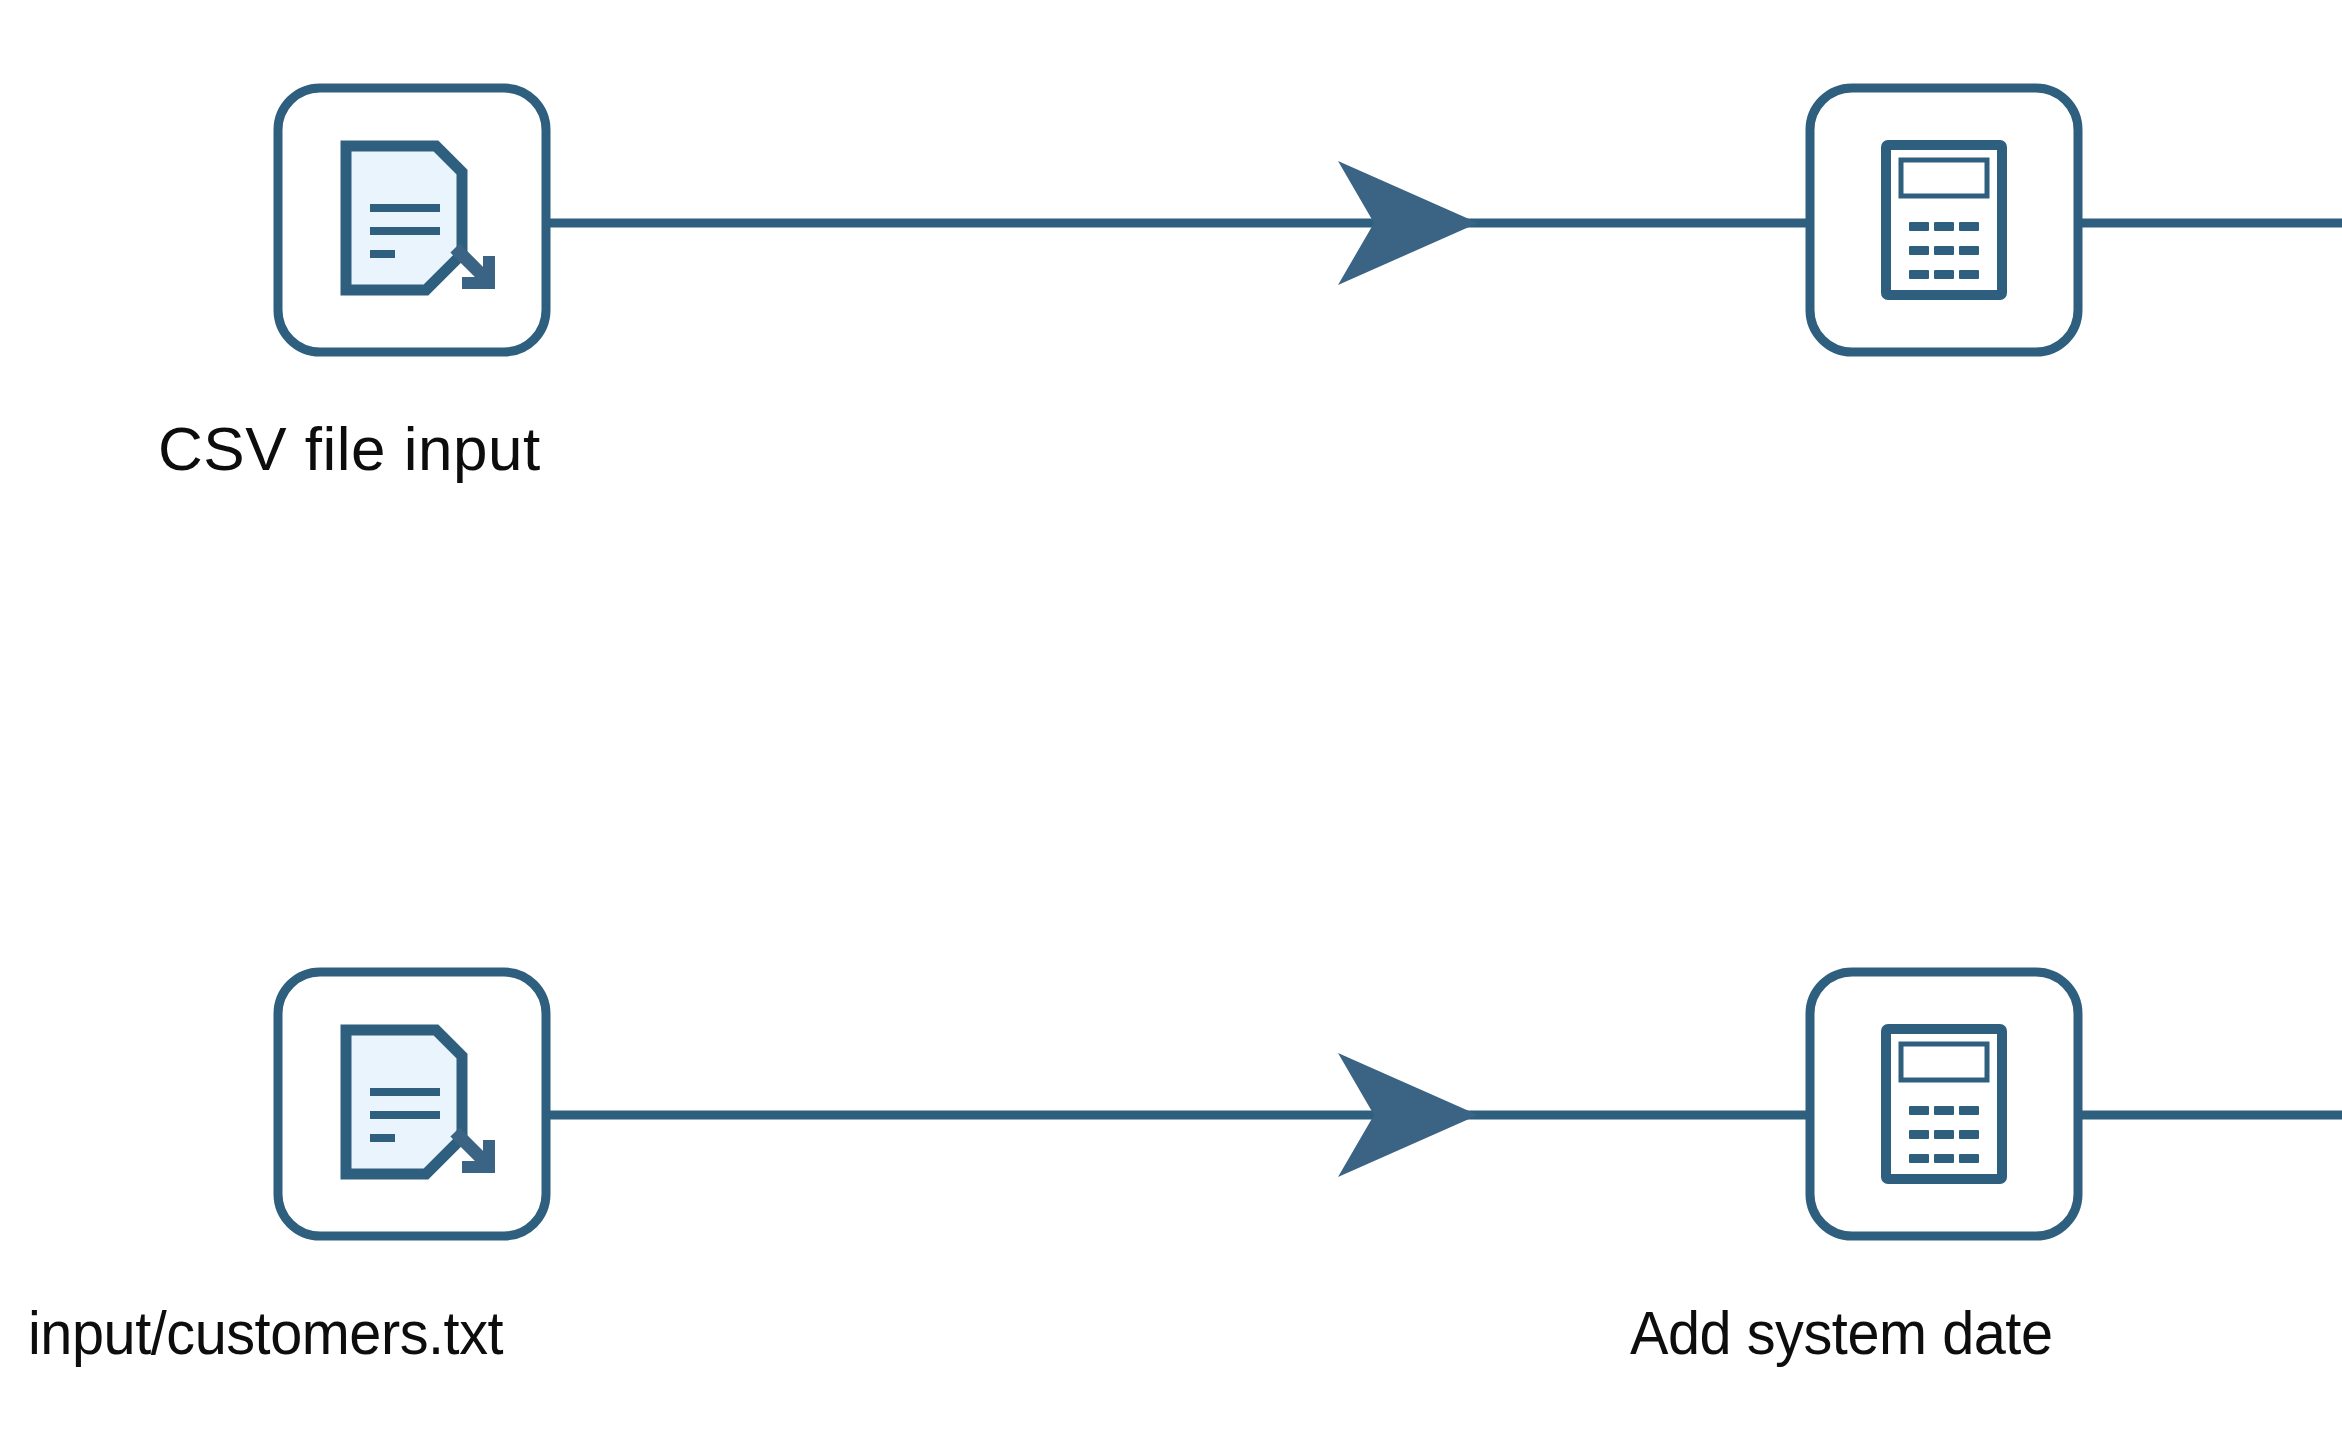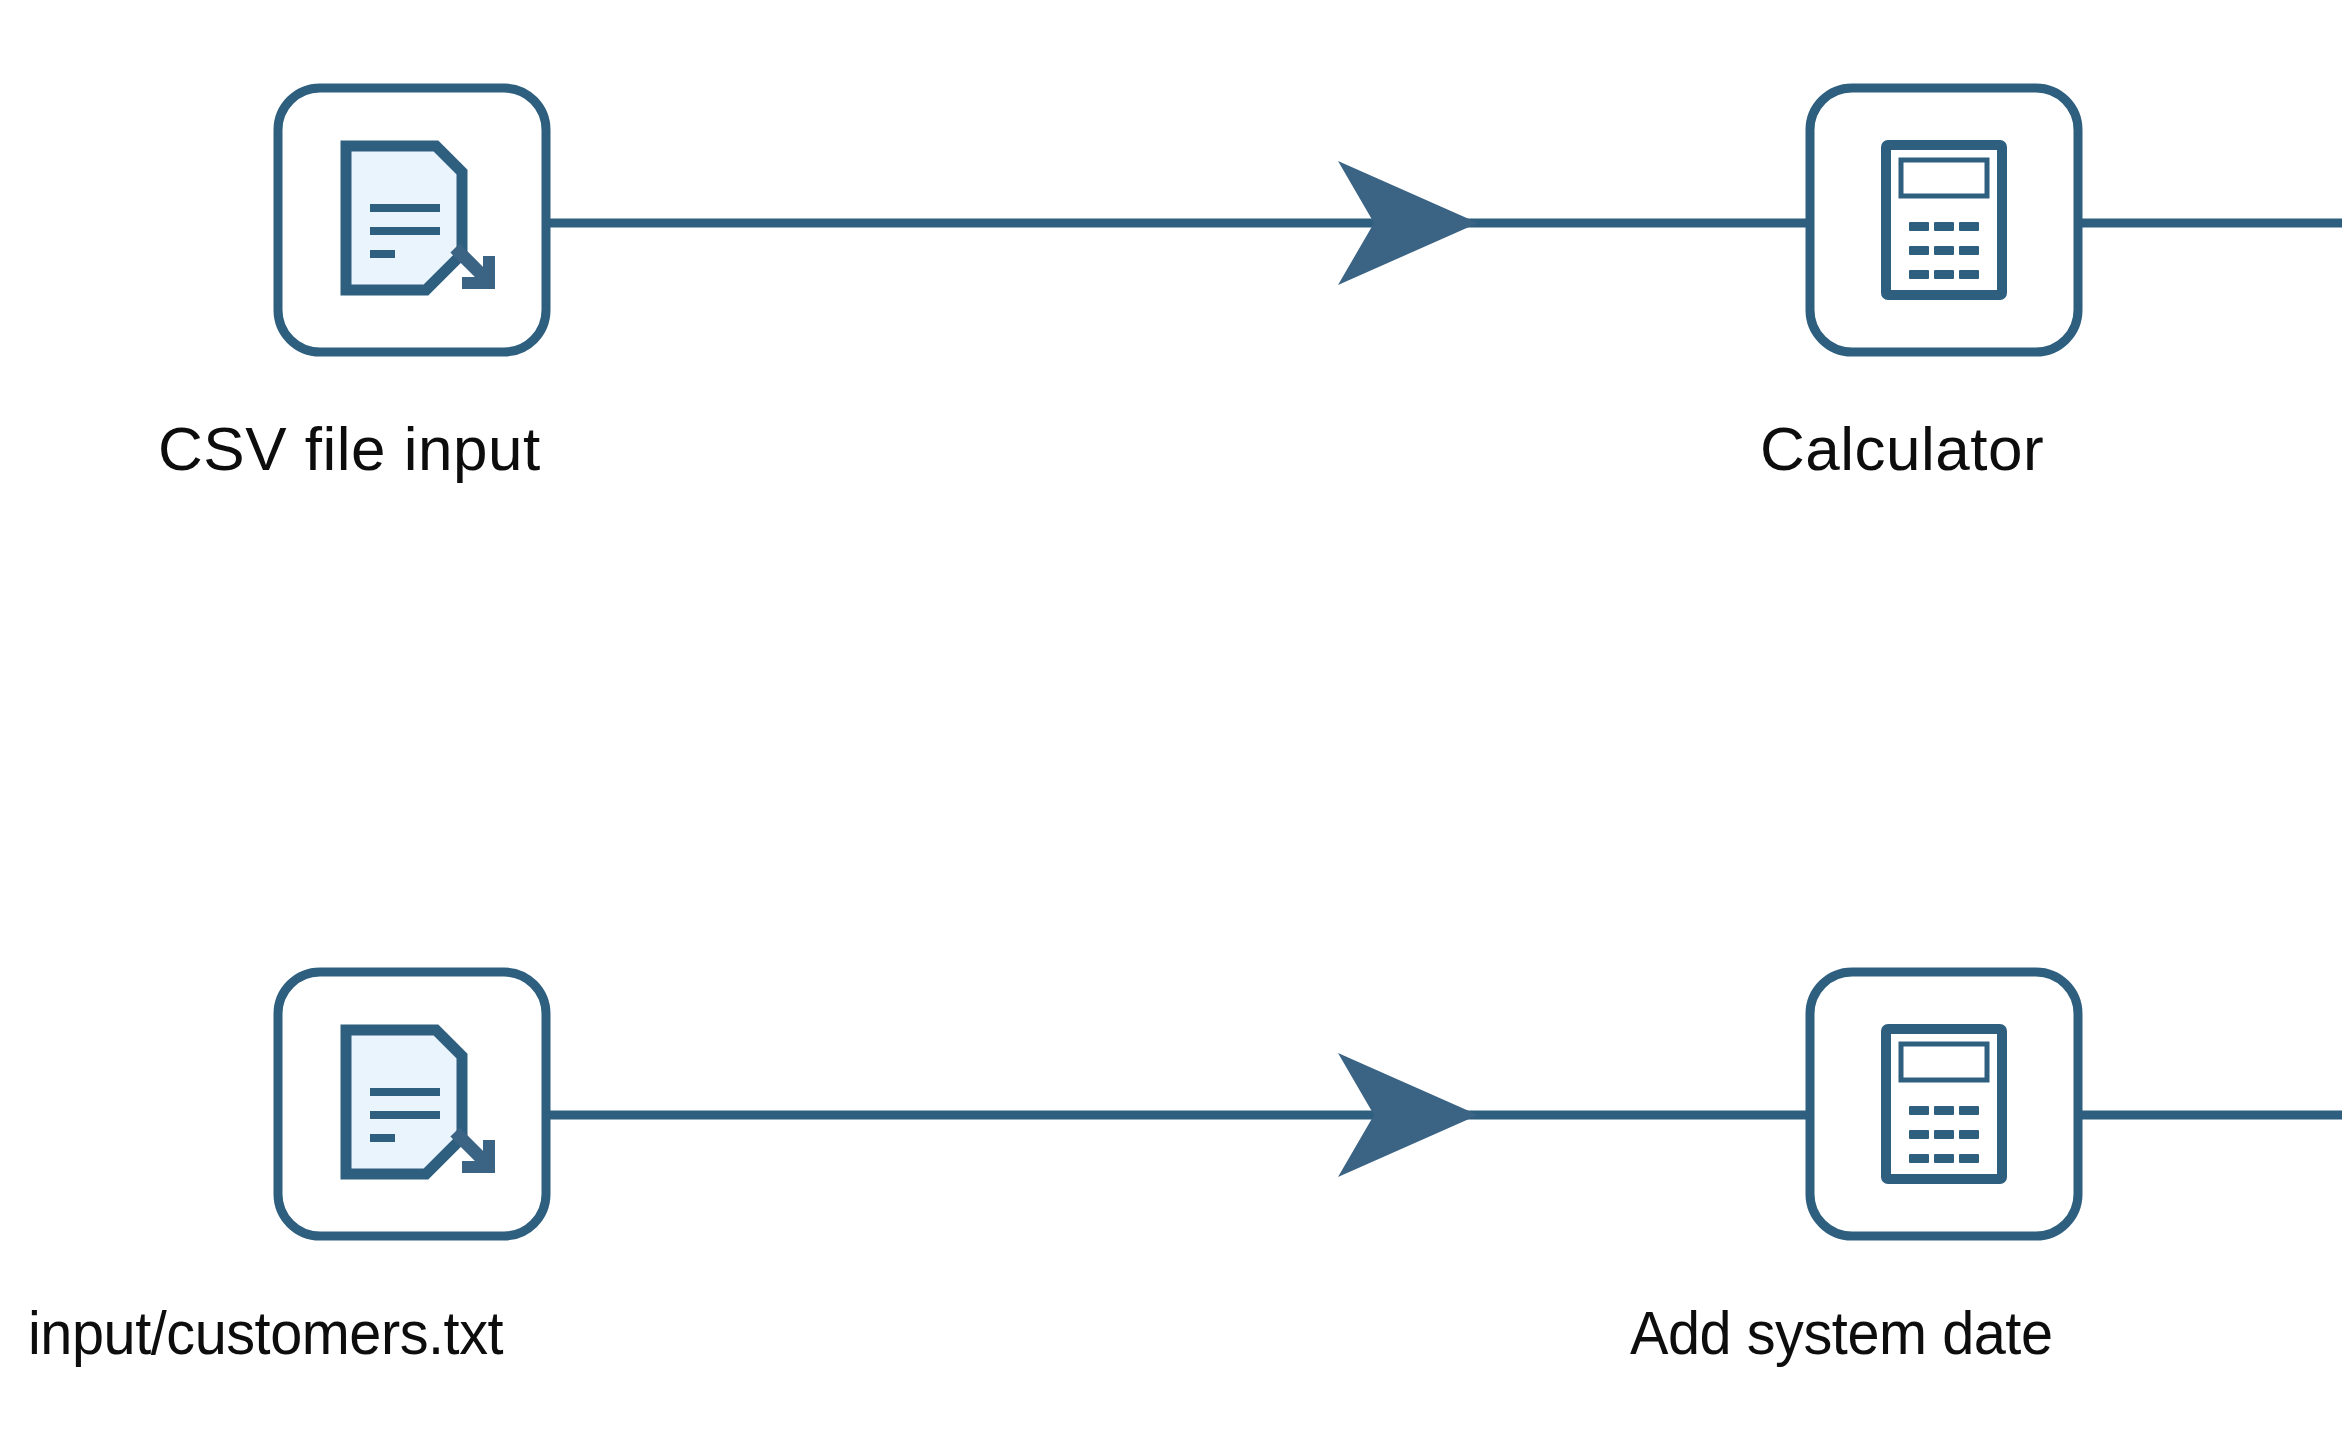--- a/index.html
+++ b/index.html
@@ -115,19 +115,18 @@
     <use href="#doc-icon-shape" transform="translate(340,1026)"></use>
     <use href="#doc-arrow-shape" transform="translate(455,1132)"></use>
 
     <rect x="1810" y="972" width="268" height="264" rx="42" ry="42" fill="#ffffff" stroke="#2e5f7f" stroke-width="9"></rect>
     <use href="#calc-icon-shape" transform="translate(1881,1024)"></use>
 
   </svg>
 
   <div class="node-label label-row1" id="label-csv-file-input">CSV file input</div>
 
-  <div class="node-label label-row1" id="label-calculator">Calculator</div>
 
   <div class="node-label label-row2" id="label-input-customers">input/customers.txt</div>
 
   <div class="node-label label-row2" id="label-add-system-date">Add system date</div>
 
 </div>
 
 </body></html>

